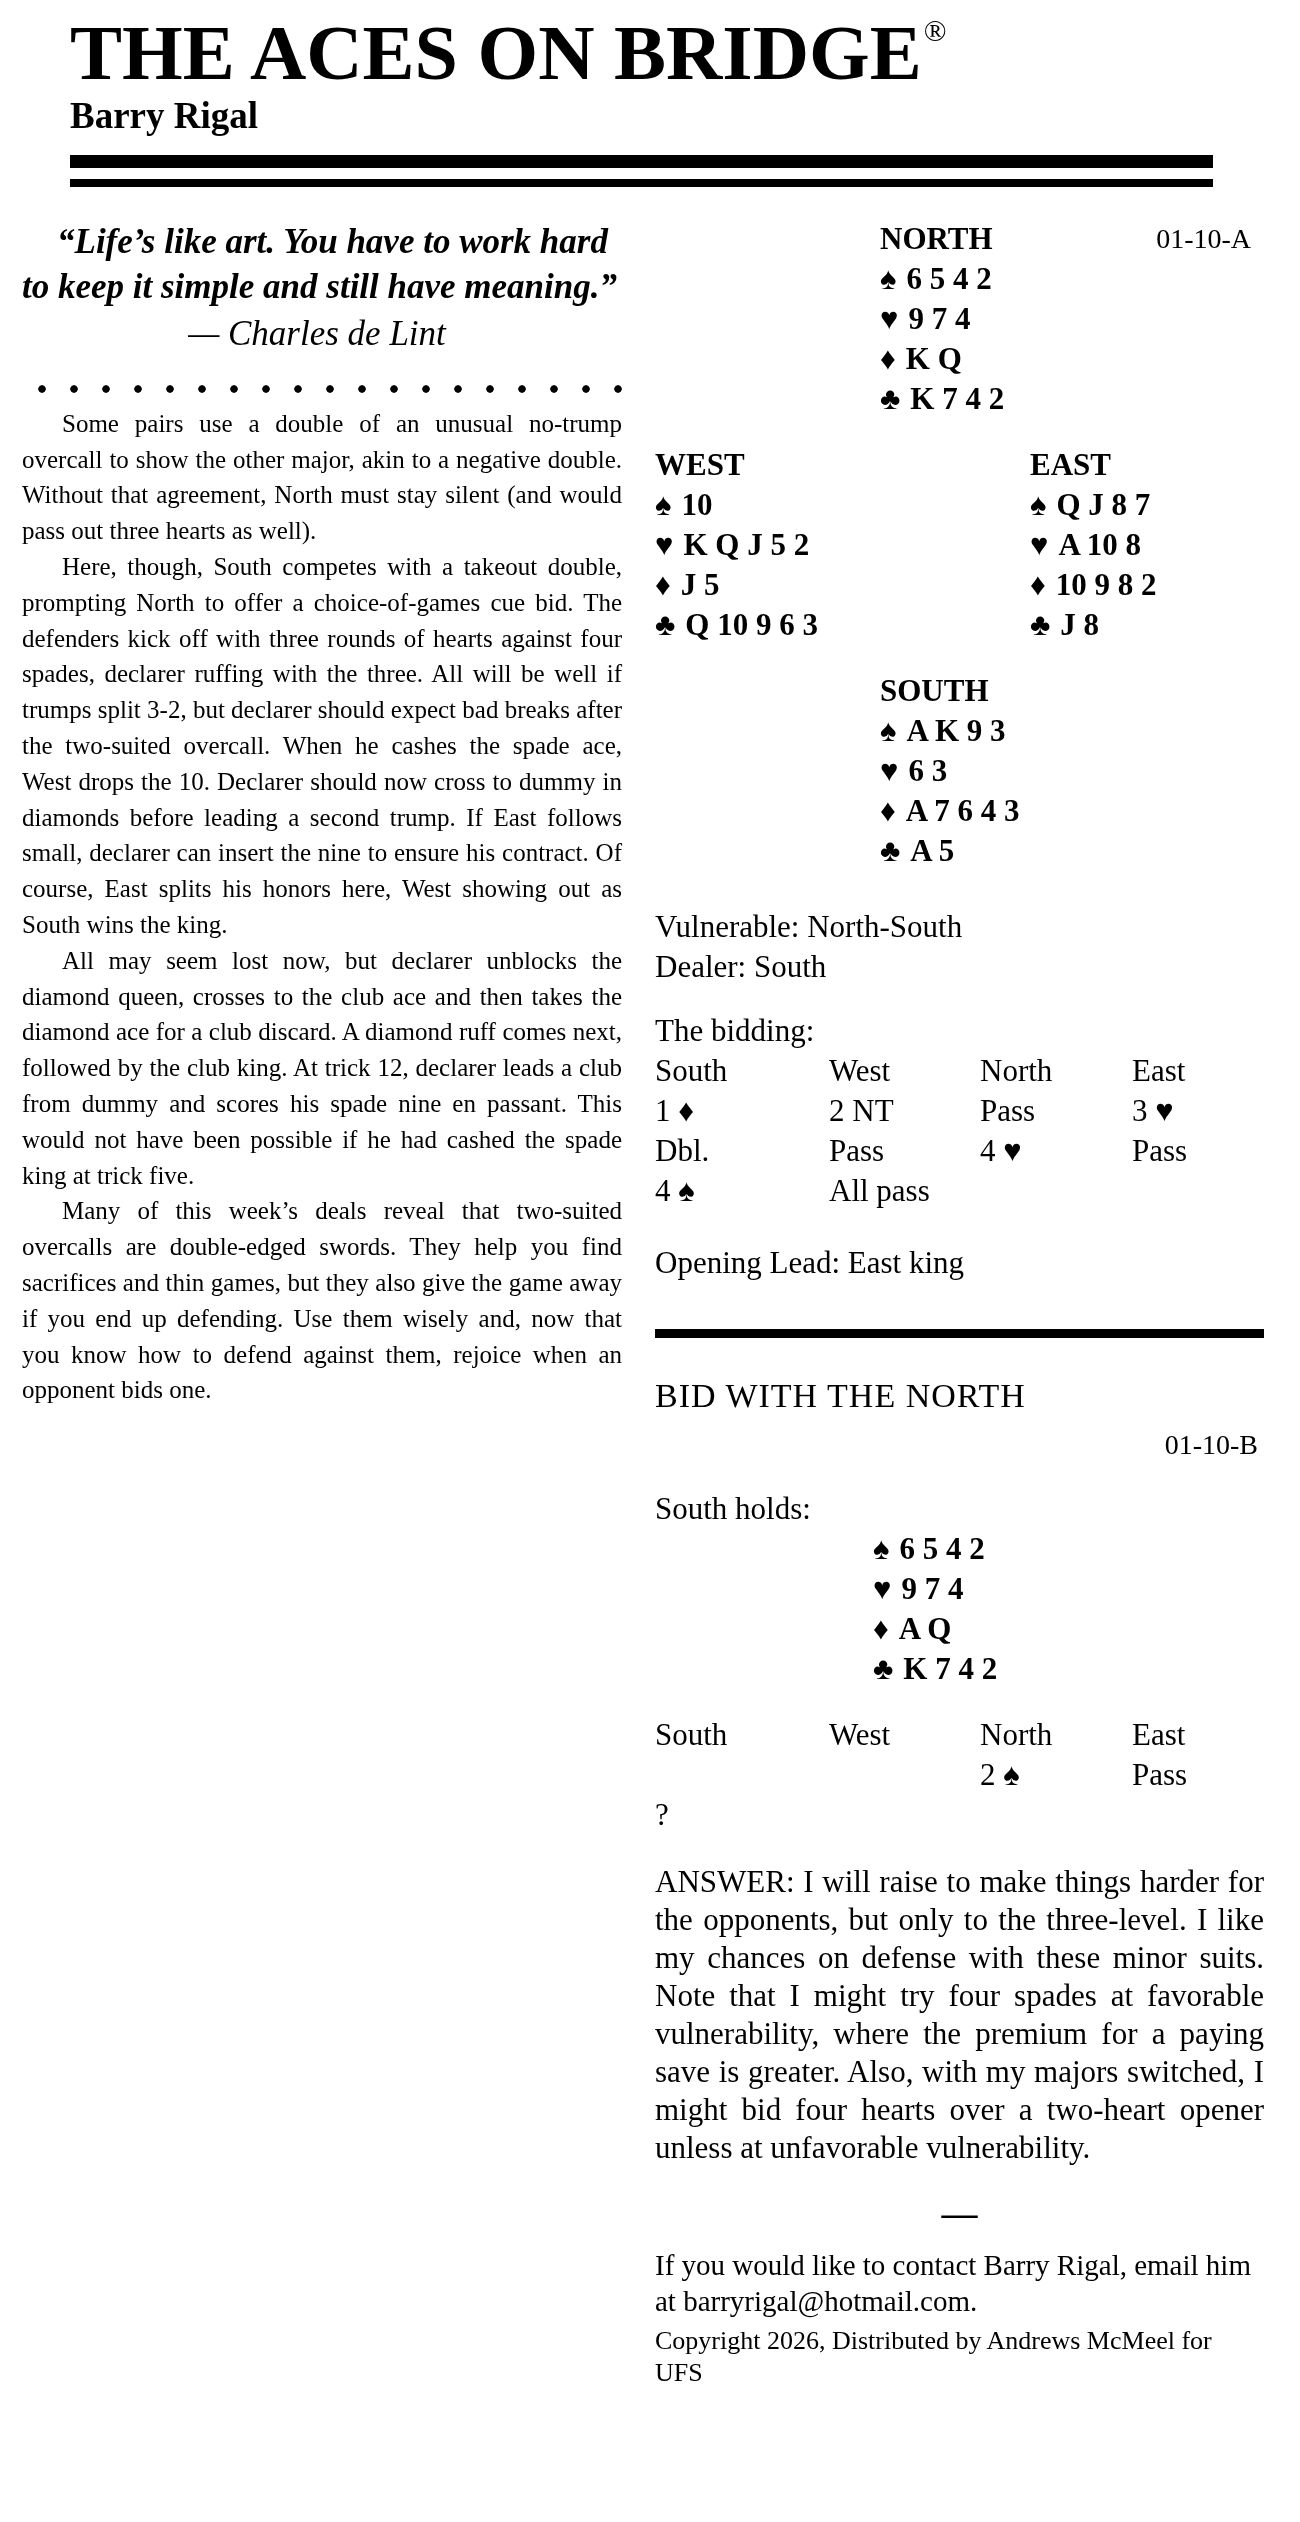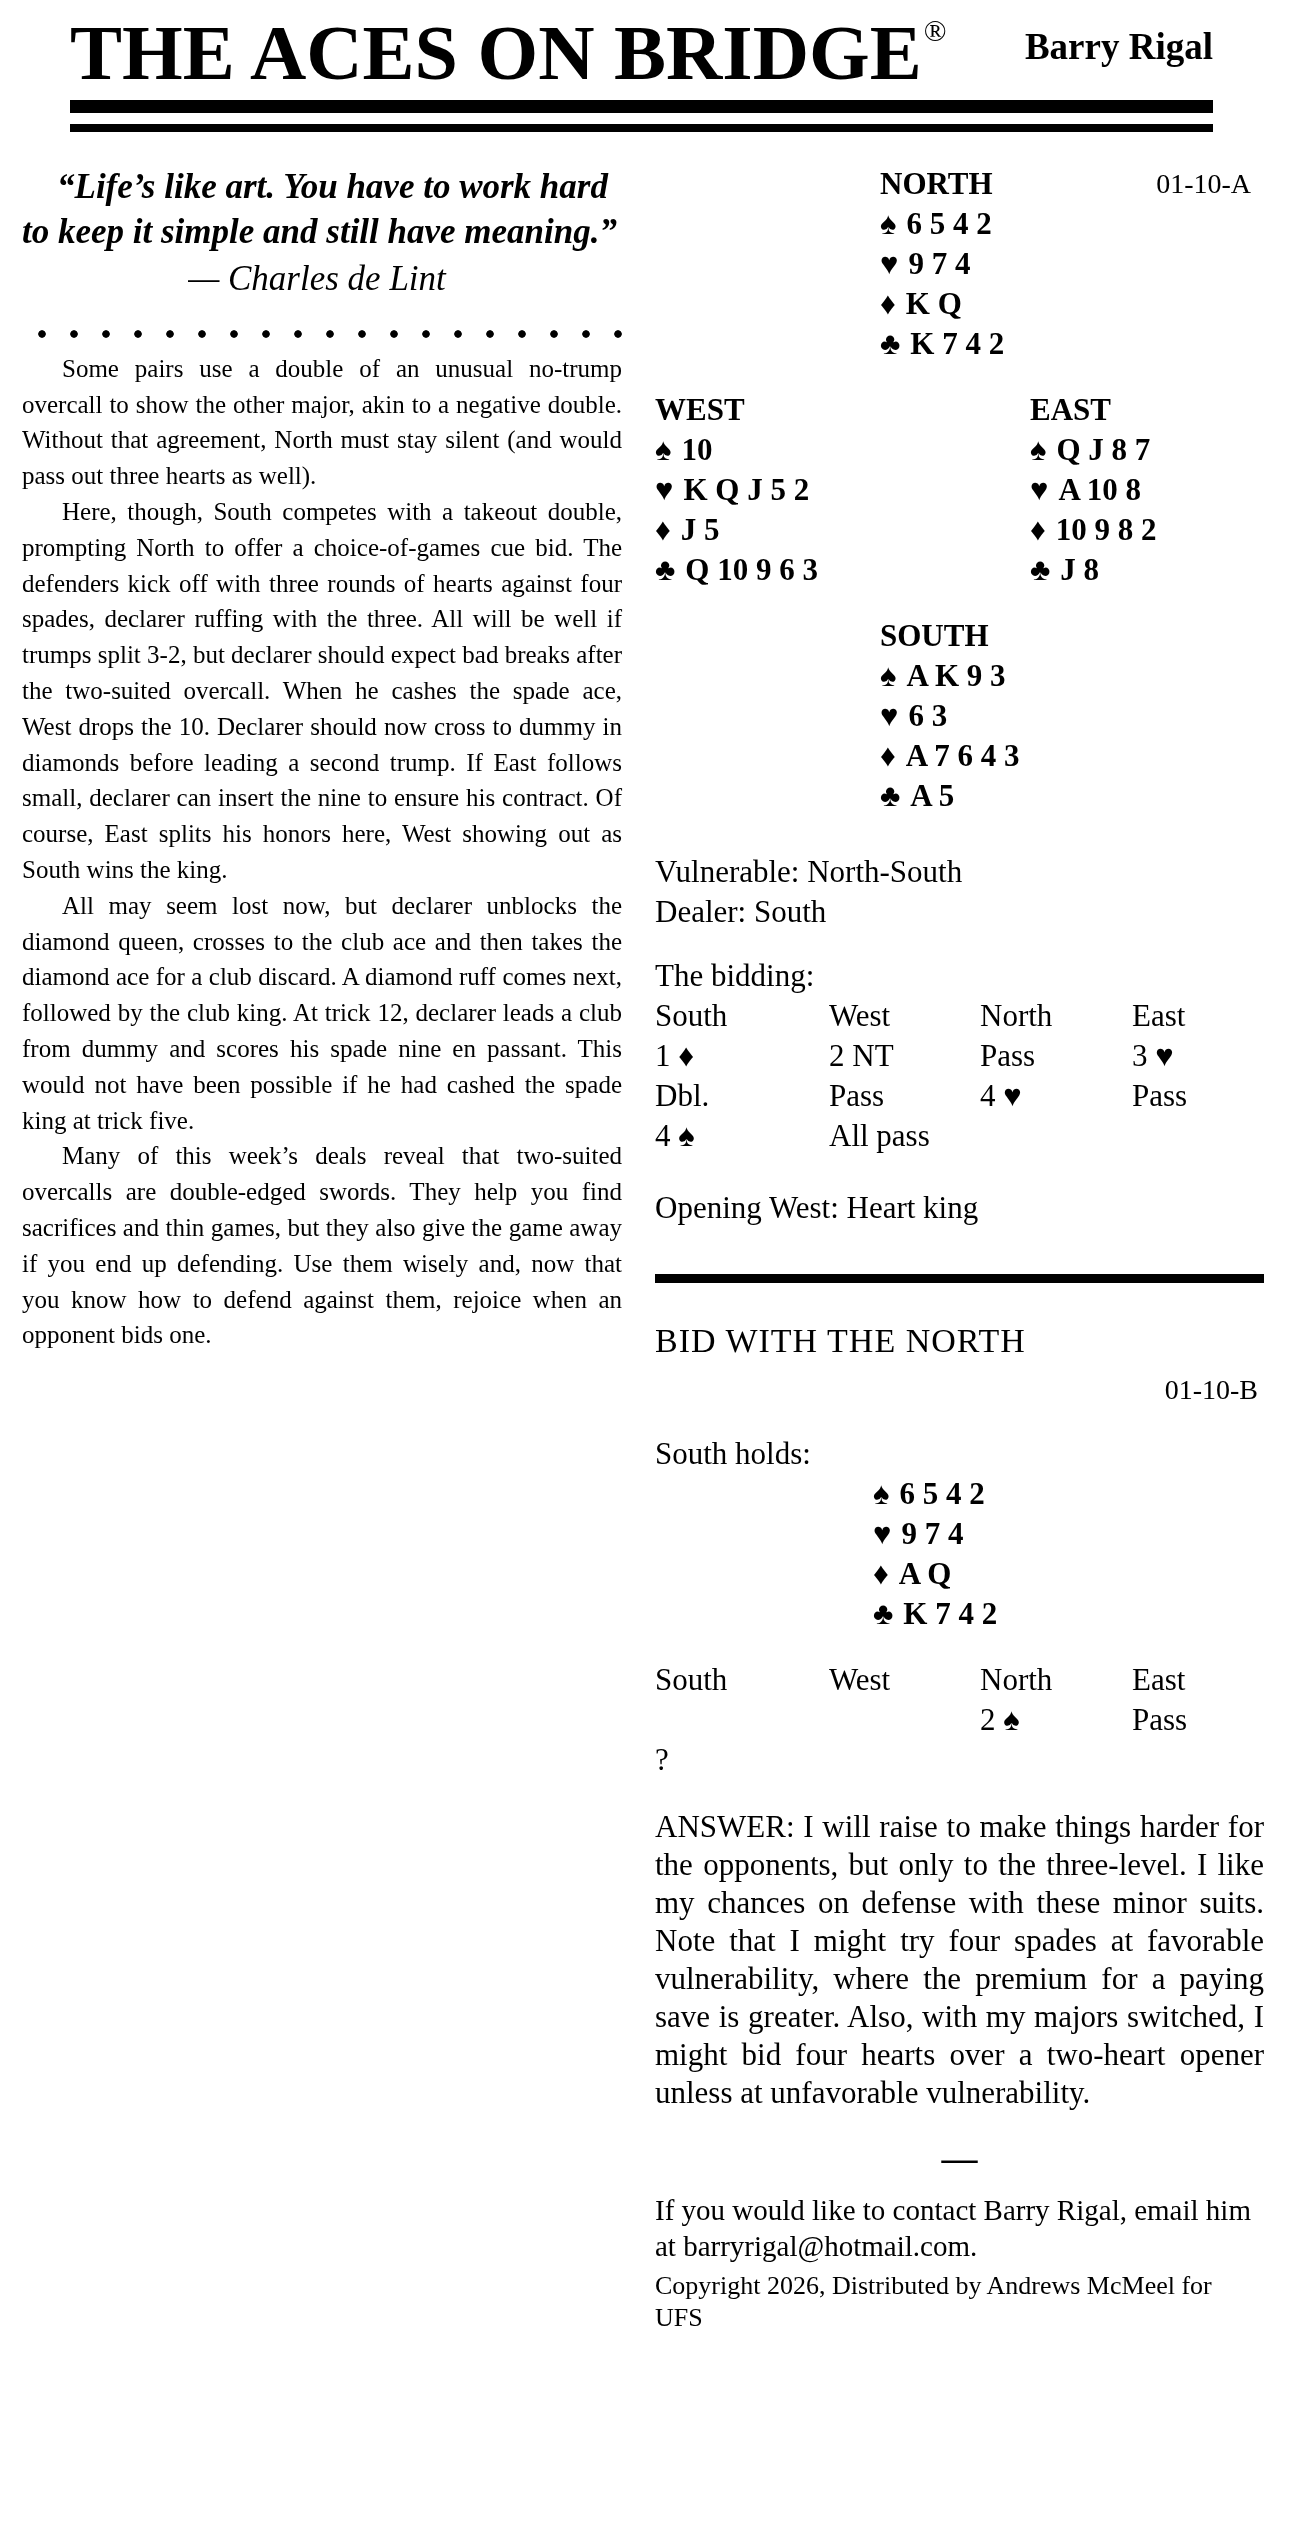--- a/index.html
+++ b/index.html
@@ -6,22 +6,23 @@
   .page {
     position:relative;
     width:1300px; height:2522px;
     background:#fff; color:#000;
     font-family:"Liberation Serif", serif;
     box-sizing:border-box;
     overflow:hidden;
   }
   
   .masthead {
-    display:flex; align-items:center; justify-content:space-between;
+    display:flex; align-items:flex-start; justify-content:space-between;
     padding:12px 87px 0 70px;
+    flex-direction:column;
   }
   .title {
     font-size:78px; font-weight:700; line-height:1.05; white-space:nowrap;
   }
   .title .reg {
     font-size:30px; font-weight:400;
     position:relative; top:-38px; left:2px;
   }
   .byline { font-size:37px; font-weight:700; padding-bottom:12px; white-space:nowrap; }
   .rules { margin:6px 87px 0 70px; }
@@ -166,21 +167,21 @@
         <span>Dbl.</span>
         <span>Pass</span>
         <span>4 ♥</span>
         <span>Pass</span>
         <span>4 ♠</span>
         <span>All pass</span>
         <span></span>
         <span></span>
       </div>
 
-      <div class="opening-lead">Opening West: Heart king</div>
+      <div class="opening-lead">Opening Lead: East king</div>
 
       <div class="section-rule"></div>
       <div class="bid-heading">BID WITH THE NORTH</div>
       <div class="tag-b">01-10-B</div>
       <div class="south-holds">South holds:</div>
 
       <div class="bid-hand">
         <div><span class="suit">♠</span><span>6 5 4 2</span></div>
         <div><span class="suit">♥</span><span>9 7 4</span></div>
         <div><span class="suit">♦</span><span>A Q</span></div>

